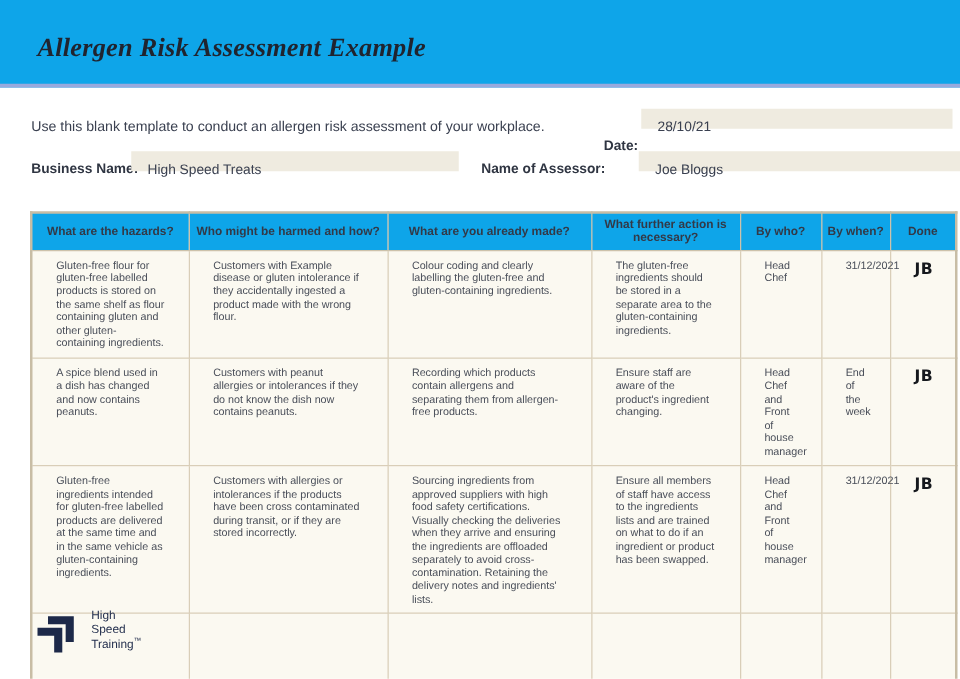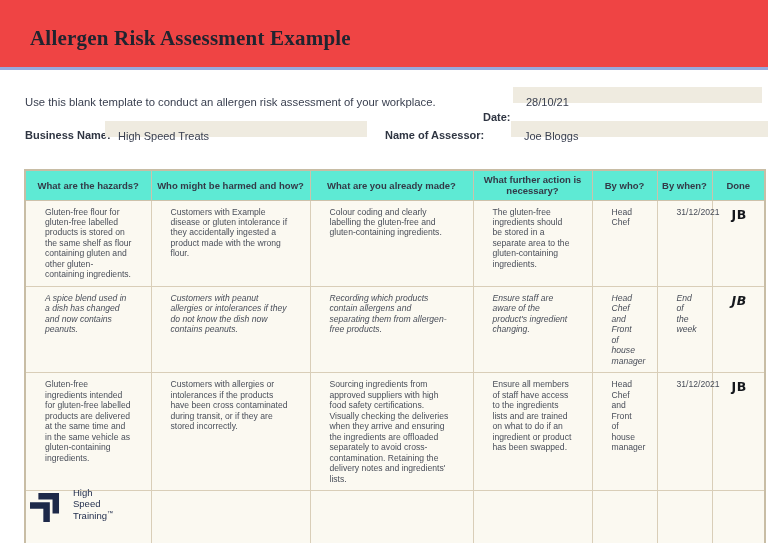--- a/index.html
+++ b/index.html
@@ -1,22 +1,22 @@
 <!DOCTYPE html>
 <html><head>
 <meta charset="utf-8">
 <style>
   * { margin:0; padding:0; box-sizing:border-box; }
   body { width:768px; height:543px; background:#ffffff; font-family:"Liberation Sans", sans-serif; overflow:hidden; }
   .page { position:relative; width:768px; height:543px; background:#ffffff; }
 
   
   .banner { position:absolute; left:0; top:0; width:768px; height:70px;
-            background:#ef4444; border-bottom:3px solid #98A9DD;
-            display:flex; align-items:center; }
+            background:#0ea5e9; border-bottom:3px solid #98A9DD;
+            display:flex; align-items:center;font-style:italic; }
   .banner h1 { font-family:"Liberation Serif", serif; font-size:21px; font-weight:600;
                color:#20242F; padding-left:30px; padding-top:10px; letter-spacing:0.2px; }
 
   
   .static-text { position:absolute; font-size:11.3px; color:#3A4050; }
   .field-label { position:absolute; font-size:11px; font-weight:bold; color:#2F3542; }
   .field-box { position:absolute; height:16px; background:#EFEBE0;
                font-size:11px; color:#3A4050; line-height:30px; padding-left:13px; }
 
   #intro-text { left:25px; top:96px; }
@@ -24,31 +24,31 @@
   #date-box { left:513px; top:87px; width:249px; }
   #bn-label { left:25px; top:129px; }
   #bn-box { left:105px; top:121px; width:262px; }
   #assessor-label { left:385px; top:129px; }
   #assessor-box { left:511px; top:121px; width:277px; }
 
   
   table.risk { position:absolute; left:24px; top:169px; width:740px;
                border-collapse:collapse; table-layout:fixed;
                border:2px solid #C8BDA5; }
-  table.risk th { background:#5eead4; border:1px solid #CDC2AB;
+  table.risk th { background:#0ea5e9; border:1px solid #CDC2AB;
                   font-size:9.5px; font-weight:bold; color:#333947;
                   text-align:center; vertical-align:middle; padding:3px 4px; height:30px; }
   table.risk td { background:#FBF9F1; border:1px solid #D9CEB8;
                   font-size:8.6px; line-height:1.22; color:#494E59;
                   vertical-align:top; text-align:left; padding:6px 19px; }
   table.risk td.done { text-align:center; font-weight:800; font-size:12.5px;
                        color:#15181D; letter-spacing:0.5px;
                        font-family:"DejaVu Sans", sans-serif; }
   tr.r1 td { height:68px; }
-  tr.r2 td { height:48px;font-style:italic; }
+  tr.r2 td { height:48px; }
   tr.r3 td { height:90px; }
   tr.r4 td { height:54px; }
 
   
   .logo { position:absolute; left:30px; top:486px; display:flex; align-items:flex-start; }
   .logo-text { margin-left:7px; padding-top:2px; font-size:9.5px; font-weight:normal;
                color:#1D2949; line-height:1.15; }
   .logo-text sup { font-size:6px; }
 </style>
 </head>

